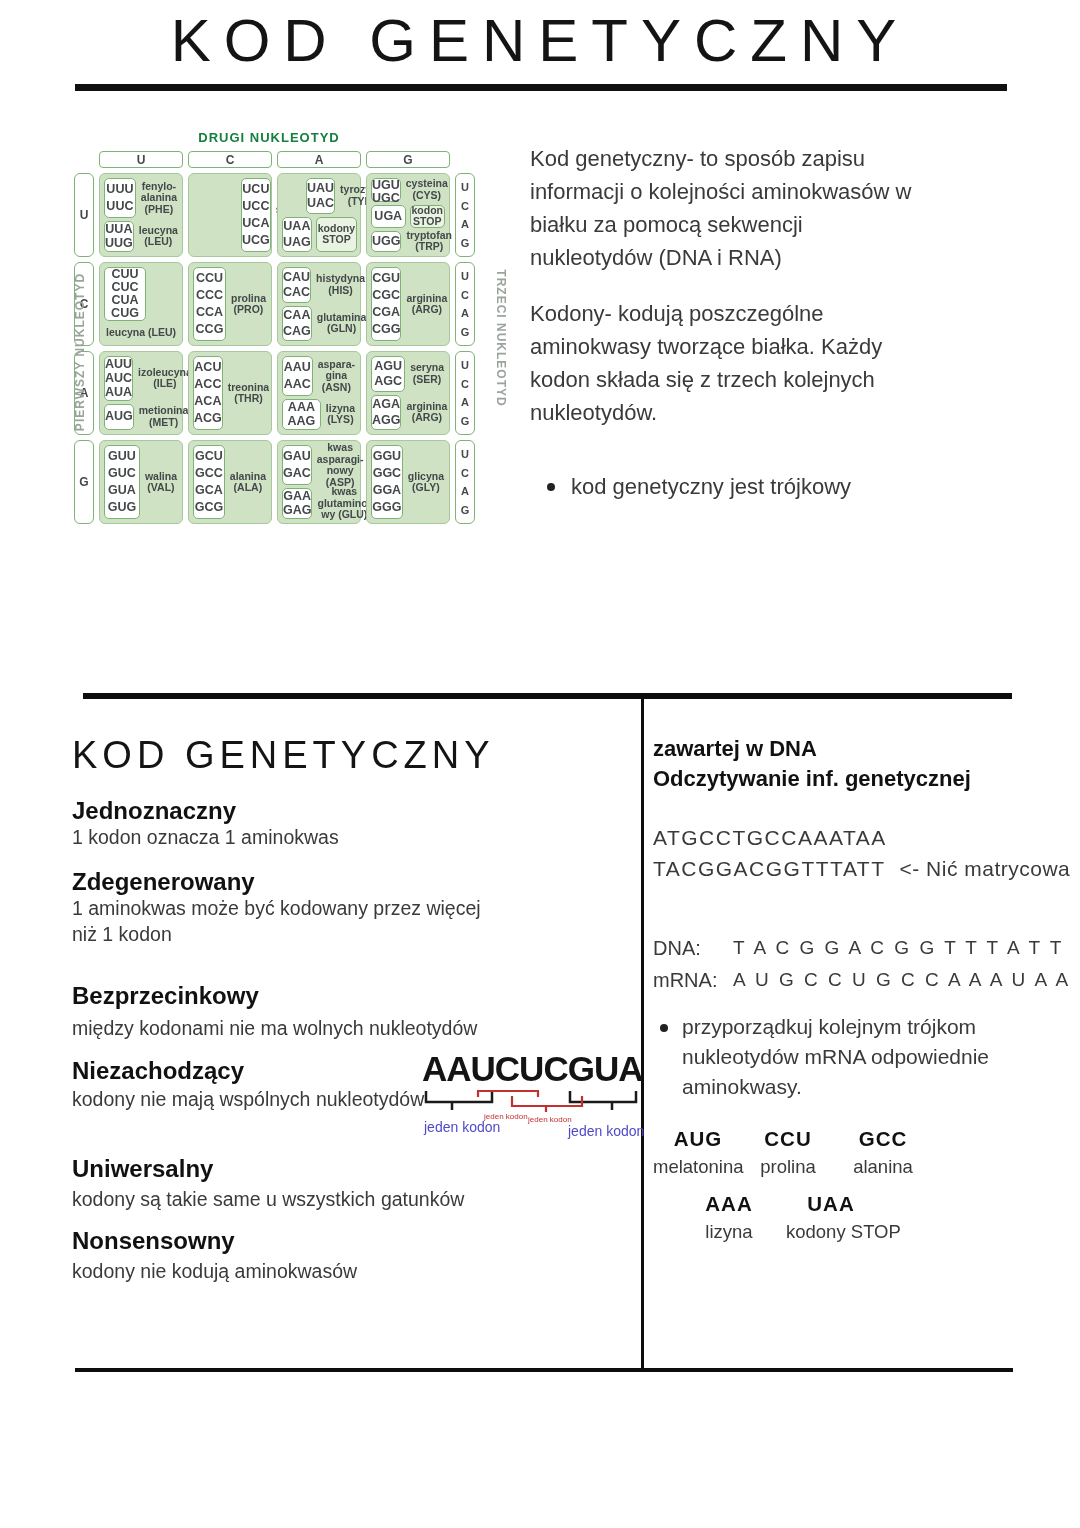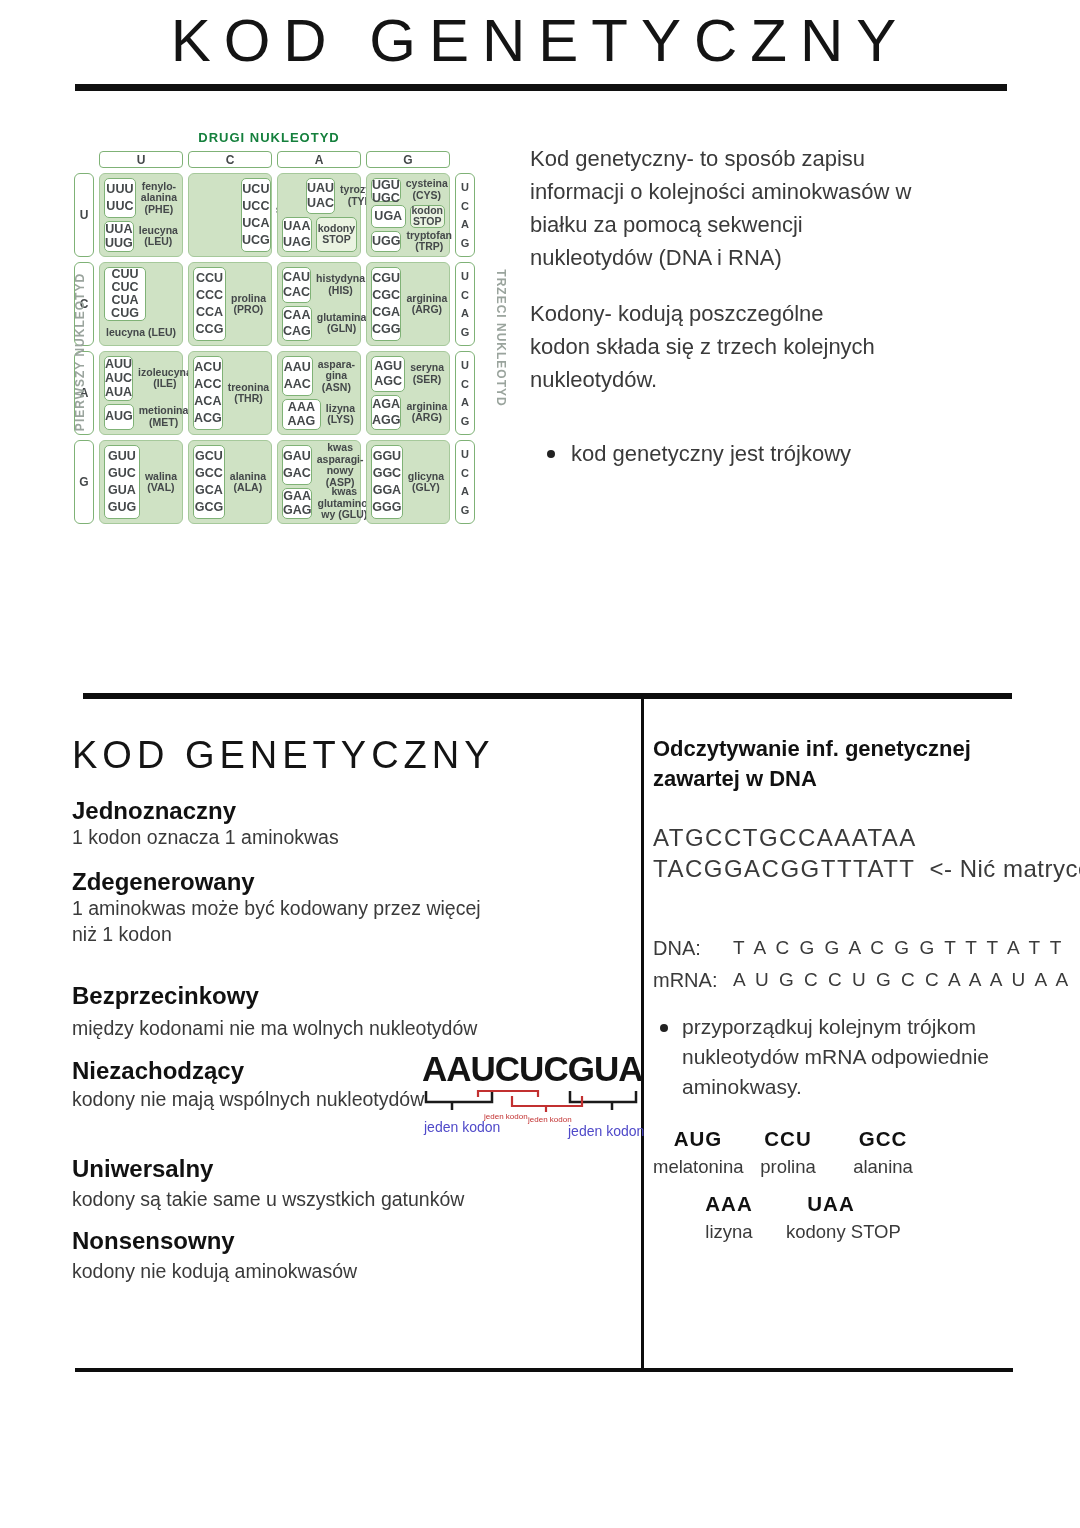--- a/index.html
+++ b/index.html
@@ -61,21 +61,21 @@
   
   .diagram{position:absolute;left:350px;top:352px;width:222px;}
   .diag-seq{font-size:35px;font-weight:bold;color:#141414;letter-spacing:-1px;line-height:34px;
     white-space:nowrap;}
   .diag-svg{display:block;margin-top:2px;}
 
   
   .rnacol{position:absolute;left:653px;top:700px;width:362px;color:#3a3a3a;}
   .rna-note{margin-top:24px;font-size:21px;line-height:30.5px;}
   .read-head{margin-top:34px;font-size:22px;font-weight:bold;color:#111;line-height:30px;}
-  .seqs{margin-top:28px;font-size:24px;line-height:31px;letter-spacing:1.5px;color:#3a3a3a;}
+  .seqs{margin-top:28px;font-size:21px;line-height:31px;letter-spacing:1.5px;color:#3a3a3a;}
   .seq-row2{display:flex;gap:14px;letter-spacing:1.5px;white-space:nowrap;}
   .matrix-note{letter-spacing:0.5px;}
   .pair{margin-top:48px;}
   .pair-row{display:flex;line-height:32px;}
   .pair-label{width:80px;font-size:20px;flex:none;}
   .pair-seq{font-size:19px;letter-spacing:2.5px;white-space:nowrap;}
   .rna-bullet{margin-top:16px;display:flex;}
   .rna-bullet .b-dot{margin:12px 14px 0 7px;}
   .rna-bullet-text{font-size:21px;line-height:30px;}
   .assign{margin-top:25px;}
@@ -360,20 +360,21 @@
 
   <div class="intro">
     <div class="p1">
         <div>Kod genetyczny- to sposób zapisu</div>
         <div>informacji o kolejności aminokwasów w</div>
         <div>białku za pomocą sekwencji</div>
         <div>nukleotydów (DNA i RNA)</div>
       </div>
     <div class="p2">
         <div>Kodony- kodują poszczególne</div>
+        <div>aminokwasy tworzące białka. Każdy</div>
         <div>kodon składa się z trzech kolejnych</div>
         <div>nukleotydów.</div>
       </div>
     <div class="intro-bullet">
       <span class="b-dot"></span>
       <span>kod genetyczny jest trójkowy</span>
     </div>
   </div>
 
   <div class="hr-main"></div>
@@ -420,22 +421,22 @@
         <text x="2" y="44" font-size="14" fill="#4f49c9" font-family="Liberation Sans, sans-serif">jeden kodon</text>
         <text x="62" y="31" font-size="8" fill="#c23030" font-family="Liberation Sans, sans-serif">jeden kodon</text>
         <text x="106" y="34" font-size="8" fill="#c23030" font-family="Liberation Sans, sans-serif">jeden kodon</text>
         <text x="146" y="48" font-size="14" fill="#4f49c9" font-family="Liberation Sans, sans-serif">jeden kodon</text>
       </svg>
     </div>
   </div>
 
   <div class="rnacol">
     <div class="read-head">
+        <div>zawartej w DNA</div>
         <div>Odczytywanie inf. genetycznej</div>
-        <div>zawartej w DNA</div>
       </div>
     <div class="seqs">
       <div>ATGCCTGCCAAATAA</div>
       <div class="seq-row2">
         <span>TACGGACGGTTTATT</span>
         <span class="matrix-note">&lt;-  Nić matrycowa</span>
       </div>
     </div>
     <div class="pair">
       <div class="pair-row">

